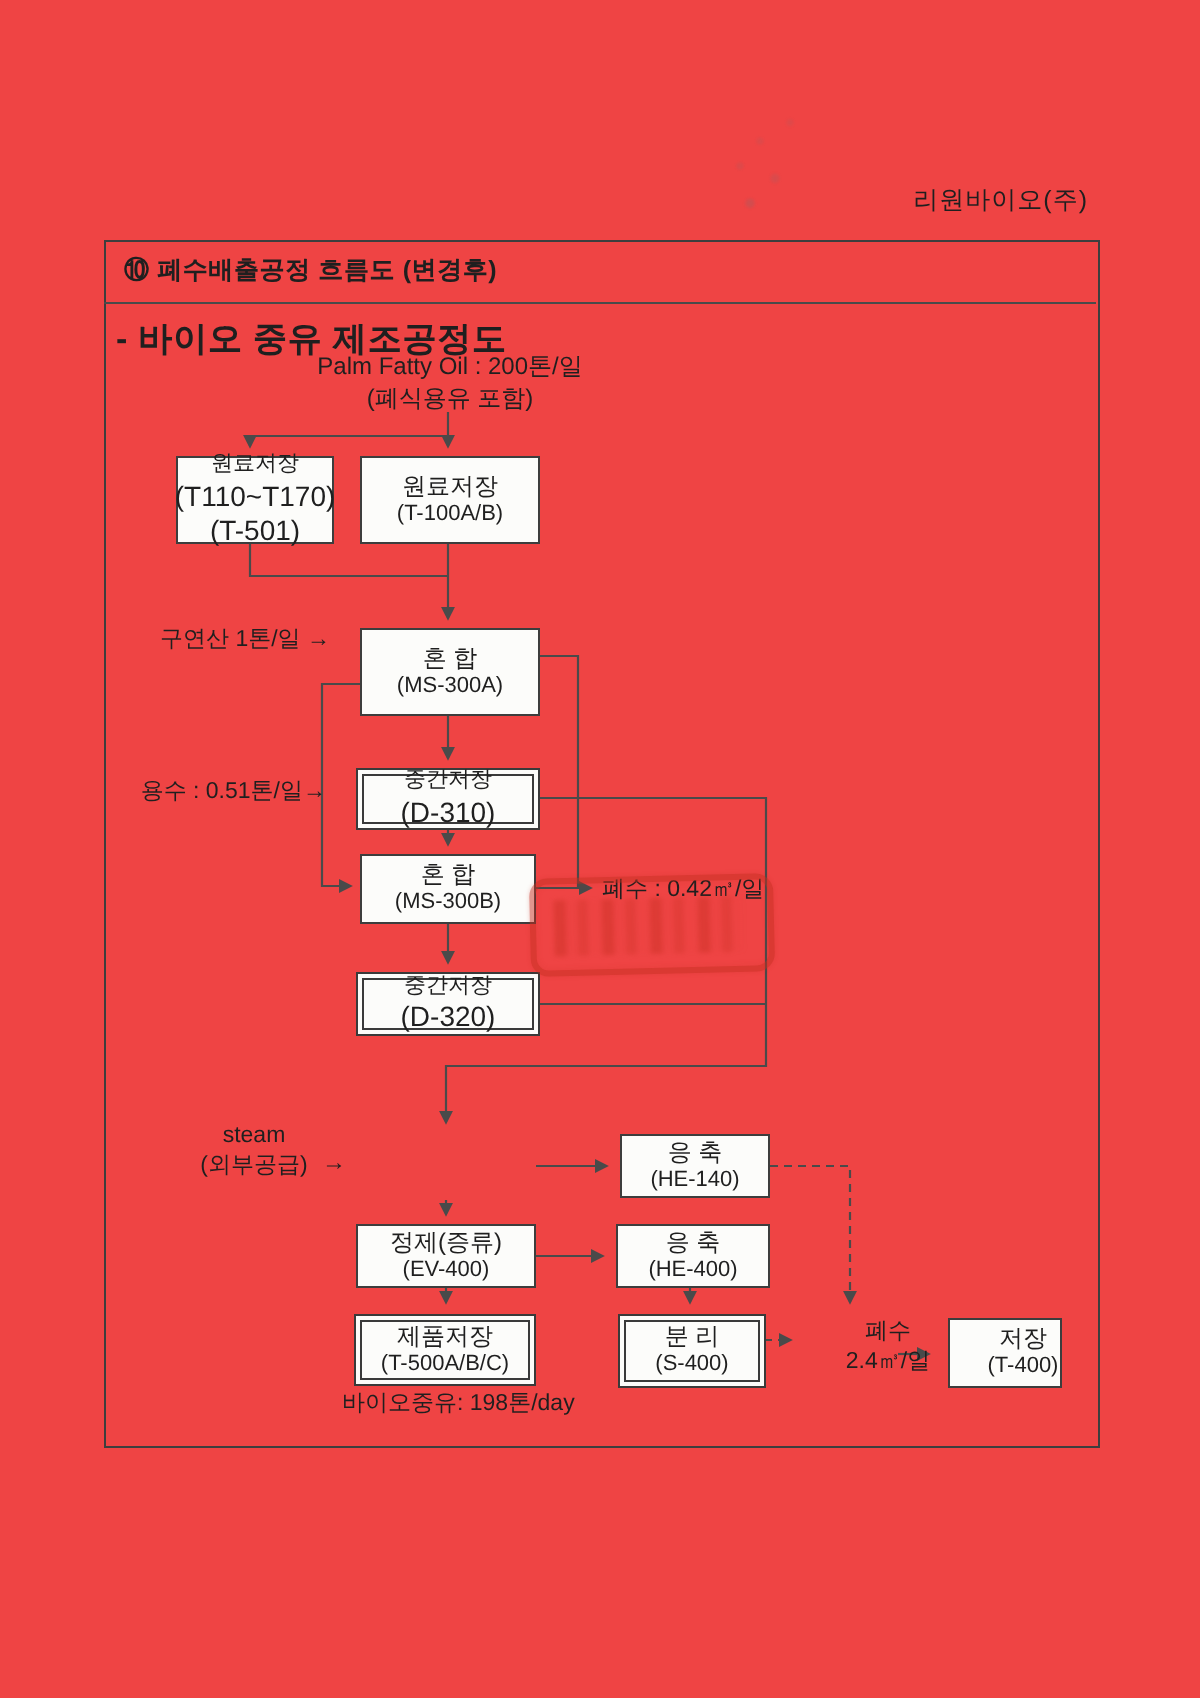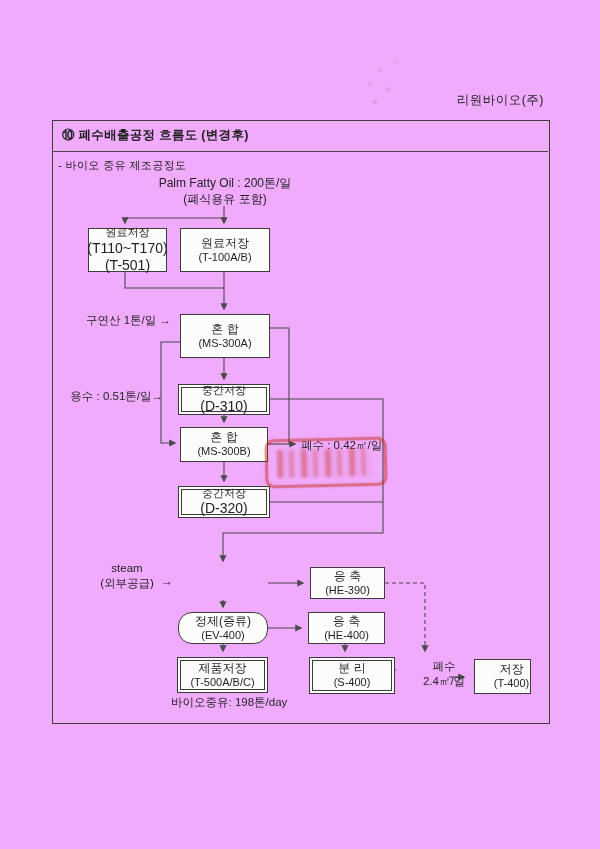--- a/index.html
+++ b/index.html
@@ -1,40 +1,40 @@
 <!DOCTYPE html>
 <html><head>
 <meta charset="utf-8">
 <style>
   html,body { margin:0; padding:0; }
   .page {
     position:relative; width:600px; height:849px;
-    background:#f0abfc; overflow:hidden;
+    background:#ef4444; overflow:hidden;
     font-family:"Liberation Sans", sans-serif;
     color:#1f1f1f;
   }
   .wires { position:absolute; left:0; top:0; z-index:1; }
 
   .company { position:absolute; right:56px; top:92px; font-size:12.5px; letter-spacing:.5px; z-index:2; }
 
   .frame {
     position:absolute; left:52px; top:120px; width:496px; height:602px;
     border:1.6px solid #3e3e3e; z-index:0; background:transparent;
   }
   .frame-header {
     position:absolute; left:52px; top:120px; width:496px; height:32px;
     border-bottom:1.7px solid #4a4a4a; box-sizing:border-box;
     display:flex; align-items:center; padding-left:10px;
     font-size:12.5px; font-weight:bold; z-index:2; letter-spacing:.3px;
   }
-  .subtitle { position:absolute; left:58px; top:158px; font-size:11px; font-weight:normal; z-index:2; letter-spacing:.4px; }
+  .subtitle { position:absolute; left:58px; top:158px; font-size:17px; font-weight:bold; z-index:2; letter-spacing:.4px; }
 
   .lbl { position:absolute; z-index:2; font-size:11.5px; line-height:1.32; white-space:nowrap; }
   .feed { left:130px; top:176px; width:190px; text-align:center; font-size:12px; }
-  .citric { left:80px; top:313px; width:97px; text-align:center; }
+  .citric { left:80px; top:313px; width:97px; text-align:left; }
   .water { left:63px; top:389px; width:100px; text-align:right; }
   .waste1 { left:301px; top:438px; }
   .steam { left:93px; top:561px; width:68px; text-align:center; }
   .steam-arrow { left:161px; top:574px; font-size:12px; }
   .product { left:171px; top:695px; }
   .waste2 { left:420px; top:659px; width:48px; text-align:center; }
 
   .node {
     position:absolute; z-index:2; box-sizing:border-box;
     display:flex; flex-direction:column; justify-content:center; align-items:center;
@@ -155,39 +155,39 @@
   </div>
 
   <div class="node dbl sm" style="left:178px;top:486px;width:92px;height:32px;">
     <span class="nm">중간저장</span>
     <span class="cd">(D-320)</span>
   </div>
 
 
   <div class="node" style="left:310px;top:567px;width:75px;height:32px;">
     <span class="nm">응 축</span>
-    <span class="cd">(HE-390)</span>
-  </div>
-
-  <div class="node" style="left:178px;top:612px;width:90px;height:32px;border-radius:14px;">
+    <span class="cd">(HE-140)</span>
+  </div>
+
+  <div class="node" style="left:178px;top:612px;width:90px;height:32px;">
     <span class="nm">정제(증류)</span>
     <span class="cd">(EV-400)</span>
   </div>
 
   <div class="node" style="left:308px;top:612px;width:77px;height:32px;">
     <span class="nm">응 축</span>
     <span class="cd">(HE-400)</span>
   </div>
 
   <div class="node dbl" style="left:177px;top:657px;width:91px;height:36px;">
     <span class="nm">제품저장</span>
     <span class="cd">(T-500A/B/C)</span>
   </div>
 
-  <div class="node dbl" style="left:309px;top:657px;width:86px;height:37px;">
+  <div class="node dbl" style="left:309px;top:657px;width:74px;height:37px;">
     <span class="nm">분 리</span>
     <span class="cd">(S-400)</span>
   </div>
 
   <div class="node" style="left:474px;top:659px;width:57px;height:35px;padding-left:18px;">
     <span class="nm">저장</span>
     <span class="cd">(T-400)</span>
   </div>
 
   <div class="lbl waste1">폐수 : 0.42㎥/일</div>

